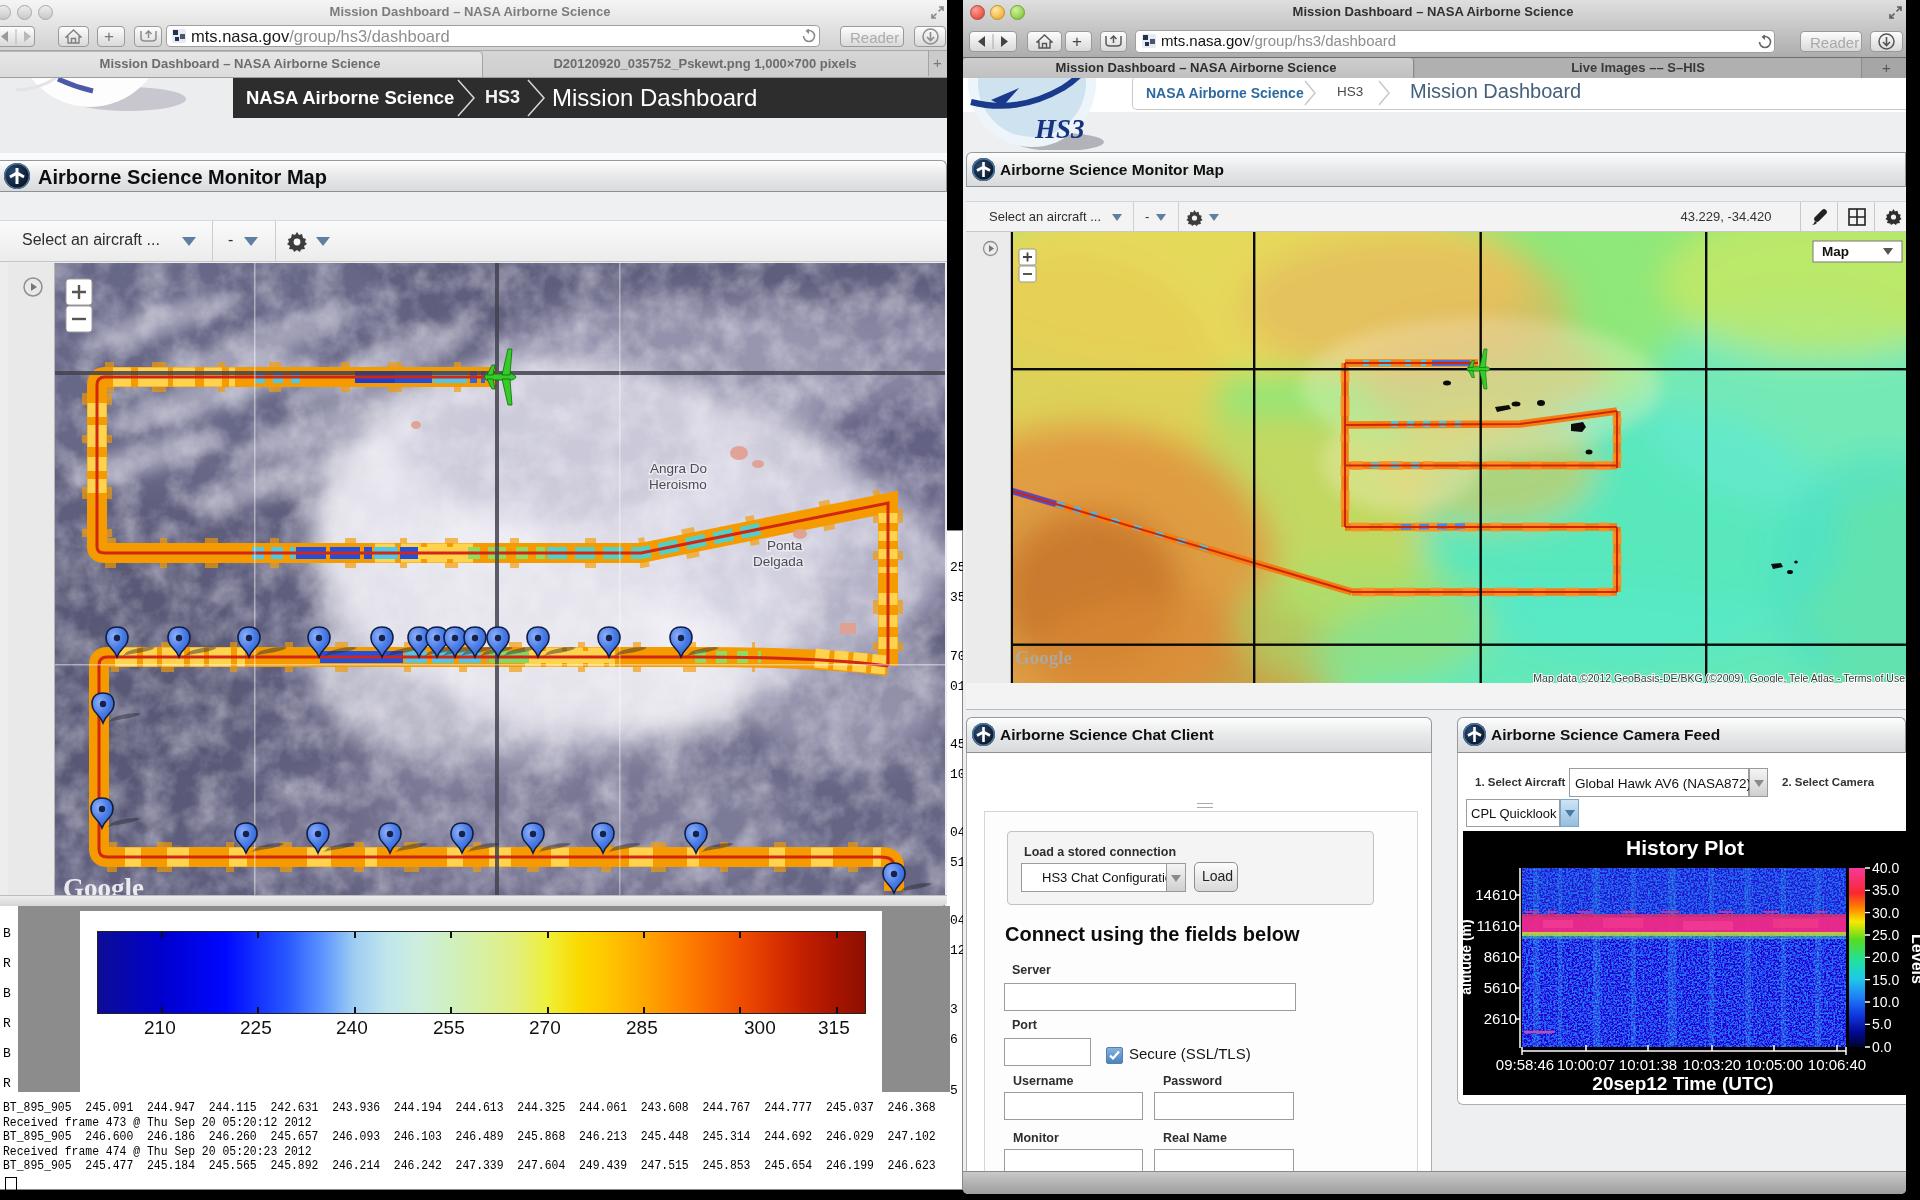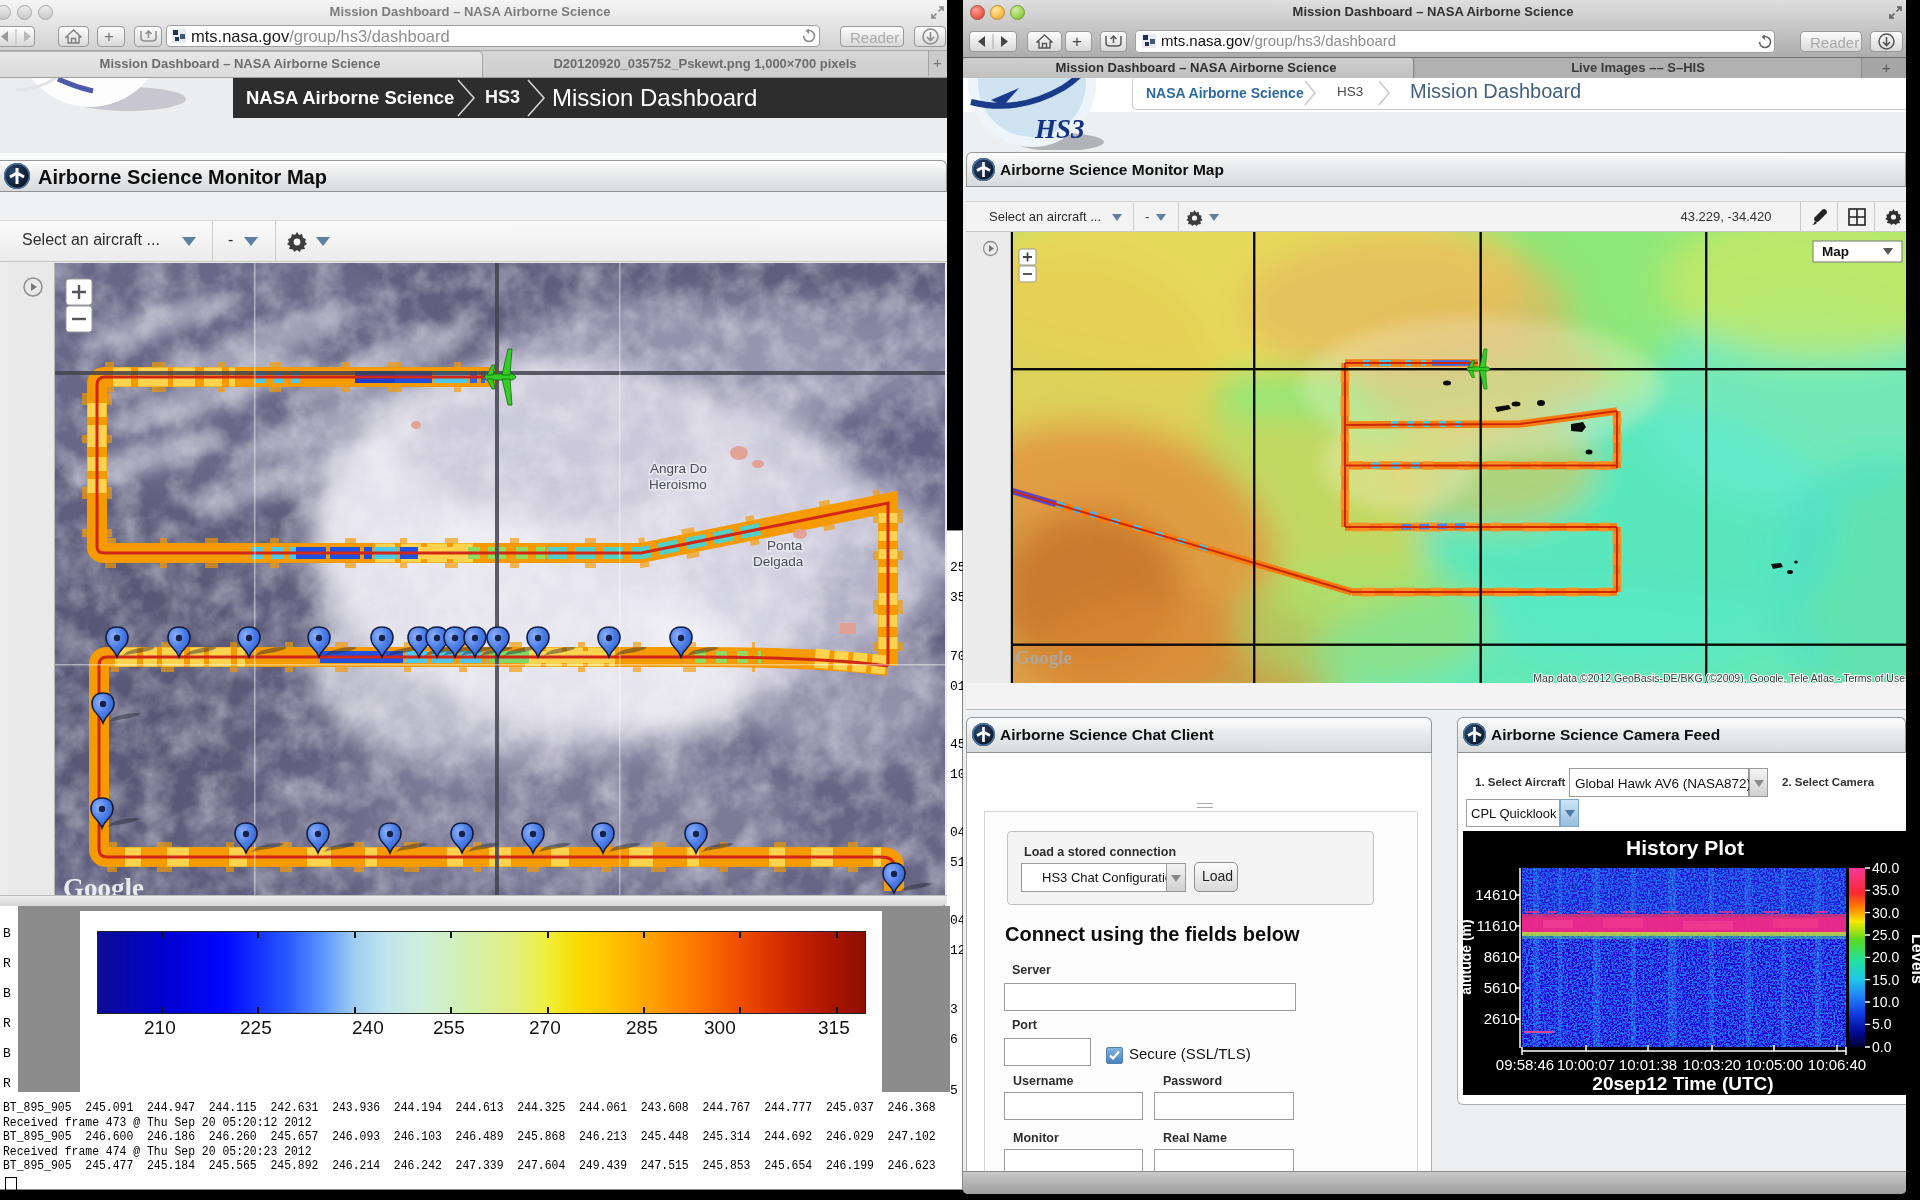--- a/index.html
+++ b/index.html
@@ -46,25 +46,25 @@
 
 <div id="cbwin" class="win" style="left:18px;top:906px;width:932px;height:186px;background:#8c8c8c;z-index:2;">
   <div class="abs" style="left:62px;top:5px;width:802px;height:185px;background:#fff;">
     <div class="abs" style="left:17px;top:20px;width:769px;height:83px;box-sizing:border-box;border:1px solid #222;background:linear-gradient(90deg,#0d0d96 0,#0000cd 8.3%,#0008ff 16.6%,#2858ff 24.7%,#5c95ff 29.3%,#9ecdf2 33.4%,#c0e6ec 37.7%,#cdeedd 41.9%,#cff0bf 46%,#d8f0a0 50.2%,#e2ee7e 54.4%,#eef03a 58.5%,#fada00 62.7%,#ffc400 66.8%,#ffa800 71%,#ff8a00 75.2%,#fb6c00 79.3%,#ef4f00 83.5%,#dd3500 87.7%,#c32000 91.8%,#a81400 96%,#8d0f00 100%);">
       <div class="abs" style="left:63px;top:0;width:690px;height:6px;background:repeating-linear-gradient(90deg,#111 0 2px,transparent 2px 96.4px);"></div>
       <div class="abs" style="left:63px;bottom:0;width:690px;height:6px;background:repeating-linear-gradient(90deg,#111 0 2px,transparent 2px 96.4px);"></div>
     </div>
     <div class="abs" style="left:0;top:106px;width:802px;height:24px;font-size:19px;color:#111;">
       <span class="abs" style="left:64px;">210</span>
         <span class="abs" style="left:160px;">225</span>
-        <span class="abs" style="left:256px;margin-left:16px;">240</span>
+        <span class="abs" style="left:256px;">240</span>
         <span class="abs" style="left:353px;">255</span>
         <span class="abs" style="left:449px;">270</span>
         <span class="abs" style="left:546px;">285</span>
-        <span class="abs" style="left:624px;">300</span>
+        <span class="abs" style="left:664px;">300</span>
         <span class="abs" style="left:738px;">315</span>
     </div>
   </div>
 </div>
 
 <div id="lwin" class="win" style="left:-10px;top:0;width:957px;height:906px;background:#fff;border-radius:0 0 5px 5px;z-index:3;">
 
   <div class="abs" style="left:0;top:0;width:957px;height:50px;background:linear-gradient(#f5f5f5,#d2d2d2);border-bottom:1px solid #a8a8a8;">
     <div class="abs" style="left:6px;top:5px;width:13px;height:13px;border-radius:50%;background:linear-gradient(#ededed,#c9c9c9);border:1px solid #a9a9a9;"></div>
     <div class="abs" style="left:27px;top:5px;width:13px;height:13px;border-radius:50%;background:linear-gradient(#ededed,#c9c9c9);border:1px solid #a9a9a9;"></div>

